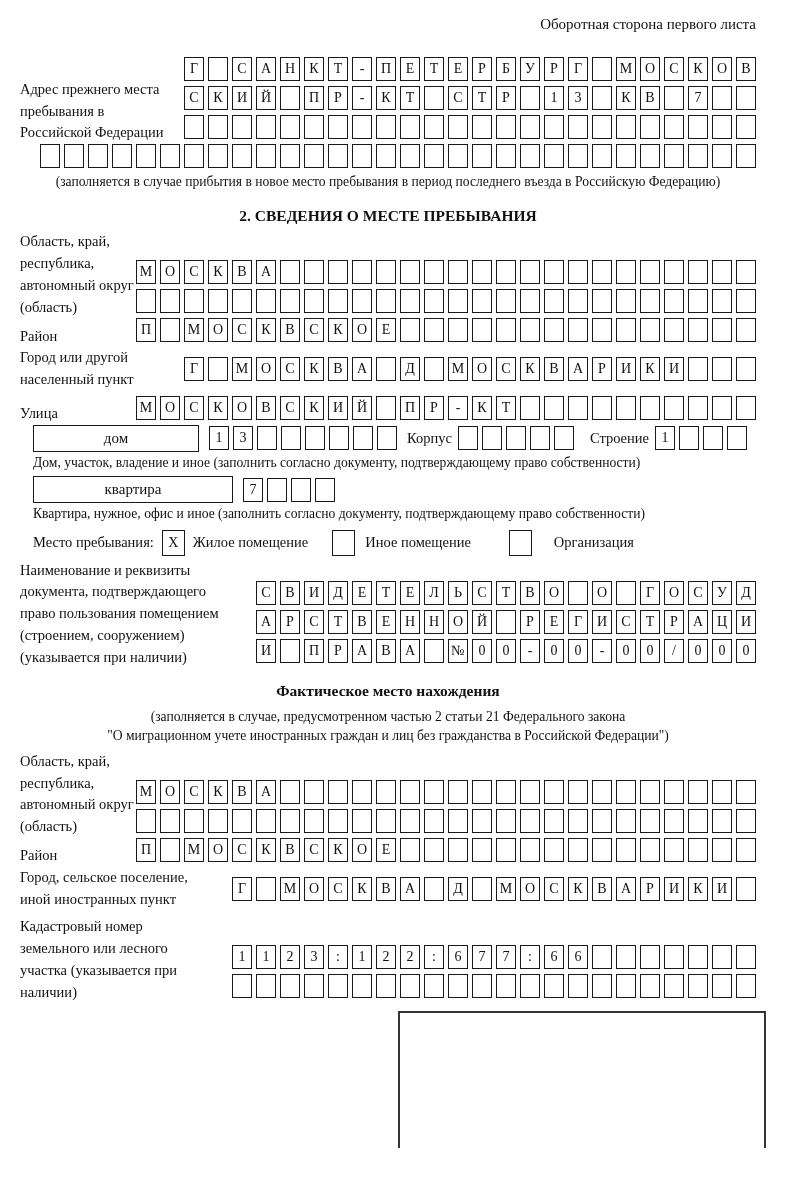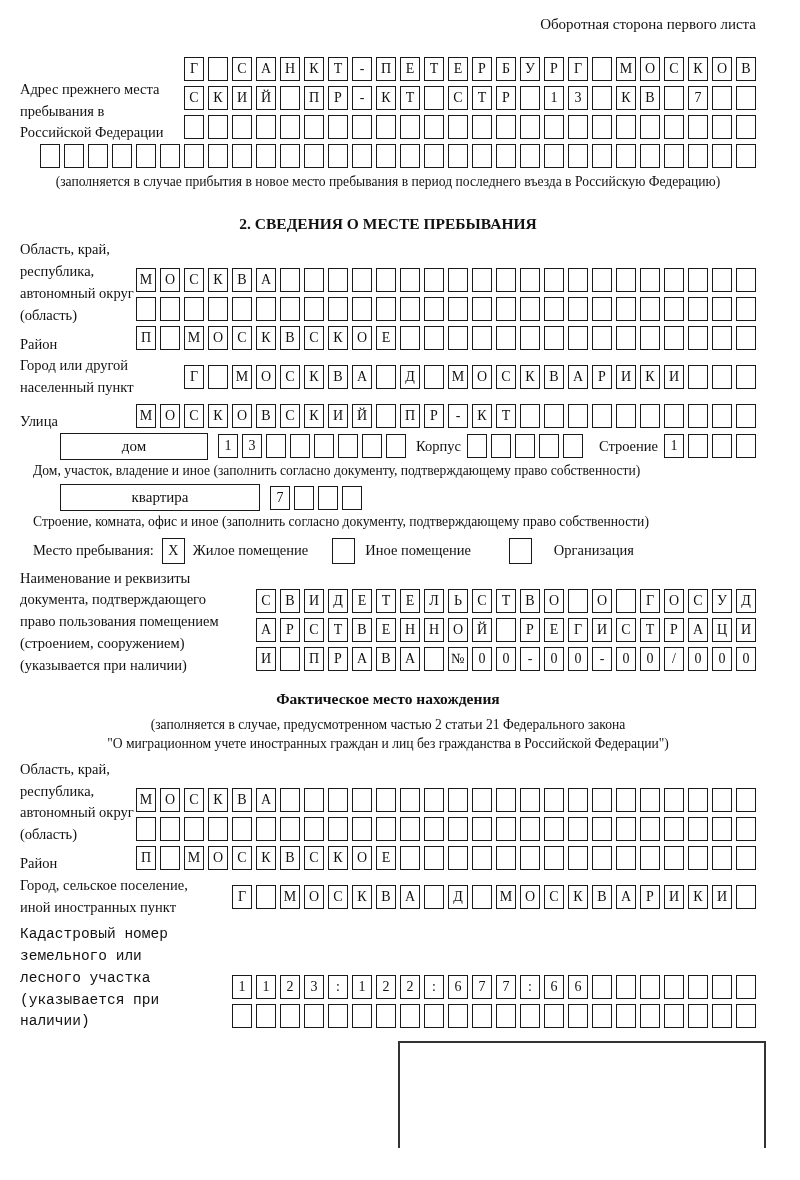--- a/index.html
+++ b/index.html
@@ -22,38 +22,38 @@
     border:1.5px solid #1a1a1a;
     display:flex; align-items:center; justify-content:center;
     font-size:14px;
   }
   .note { font-size:13.6px; line-height:1.35; }
   .center { text-align:center; }
   .sec-title { text-align:center; font-weight:bold; font-size:15.5px; }
 
   .widebox {
     width:166px; height:27px; border:1.5px solid #1a1a1a;
-    display:flex; align-items:center; justify-content:center; font-size:15px;margin-left:27px;
+    display:flex; align-items:center; justify-content:center; font-size:15px;
   }
   .inline-row { display:flex; align-items:center; }
   .inline-lbl { font-size:14.5px; }
 
   .cb {
     width:23px; height:26px; border:1.5px solid #1a1a1a;
     display:flex; align-items:center; justify-content:center; font-size:14px;
   }
 
   .addr-label { width:152px; }
   .reg-label  { width:116px; }
   .city-label { width:150px; }
   .doc-label  { width:218px; padding-top:2px; }
-  .cad-label  { width:180px;font-family:Liberation Mono, monospace; }
+  .cad-label  { width:180px; }
 
   .mb2 { margin-bottom:2px; } .mb4 { margin-bottom:4px; } .mb6 { margin-bottom:6px; }
-  .mb8 { margin-bottom:24px; }
+  .mb8 { margin-bottom:16px; }
 
   .confirm-wrap { width:368px; margin-left:378px; margin-top:8px; }
   .stamp-box { width:368px; height:172px; border:2px solid #333; }
 </style>
 </head>
 <body>
 
 <div class="page">
 
   <div class="hdr">Оборотная сторона первого листа</div>
@@ -371,21 +371,21 @@
 
   <div class="inline-row mb2" style="padding-left:13px;">
     <div class="widebox" style="width:200px;">квартира</div>
     <div class="cells" style="margin:0 0 0 10px;">
         <div class="cell">7</div>
         <div class="cell"></div>
         <div class="cell"></div>
         <div class="cell"></div>
       </div>
   </div>
-  <div class="note mb6" style="padding-left:13px;">Строение, комната, офис и иное (заполнить согласно документу, подтверждающему право собственности)</div>
+  <div class="note mb6" style="padding-left:13px;">Квартира, нужное, офис и иное (заполнить согласно документу, подтверждающему право собственности)</div>
 
   <div class="inline-row mb2" style="padding-left:13px;">
     <div class="inline-lbl">Место пребывания:</div>
     <div class="cb" style="margin-left:8px;">X</div>
     <div class="inline-lbl" style="margin-left:8px;">Жилое помещение</div>
     <div class="cb" style="margin-left:24px;"></div>
     <div class="inline-lbl" style="margin-left:10px;">Иное помещение</div>
     <div class="cb" style="margin-left:38px;"></div>
     <div class="inline-lbl" style="margin-left:22px;">Организация</div>
   </div>

